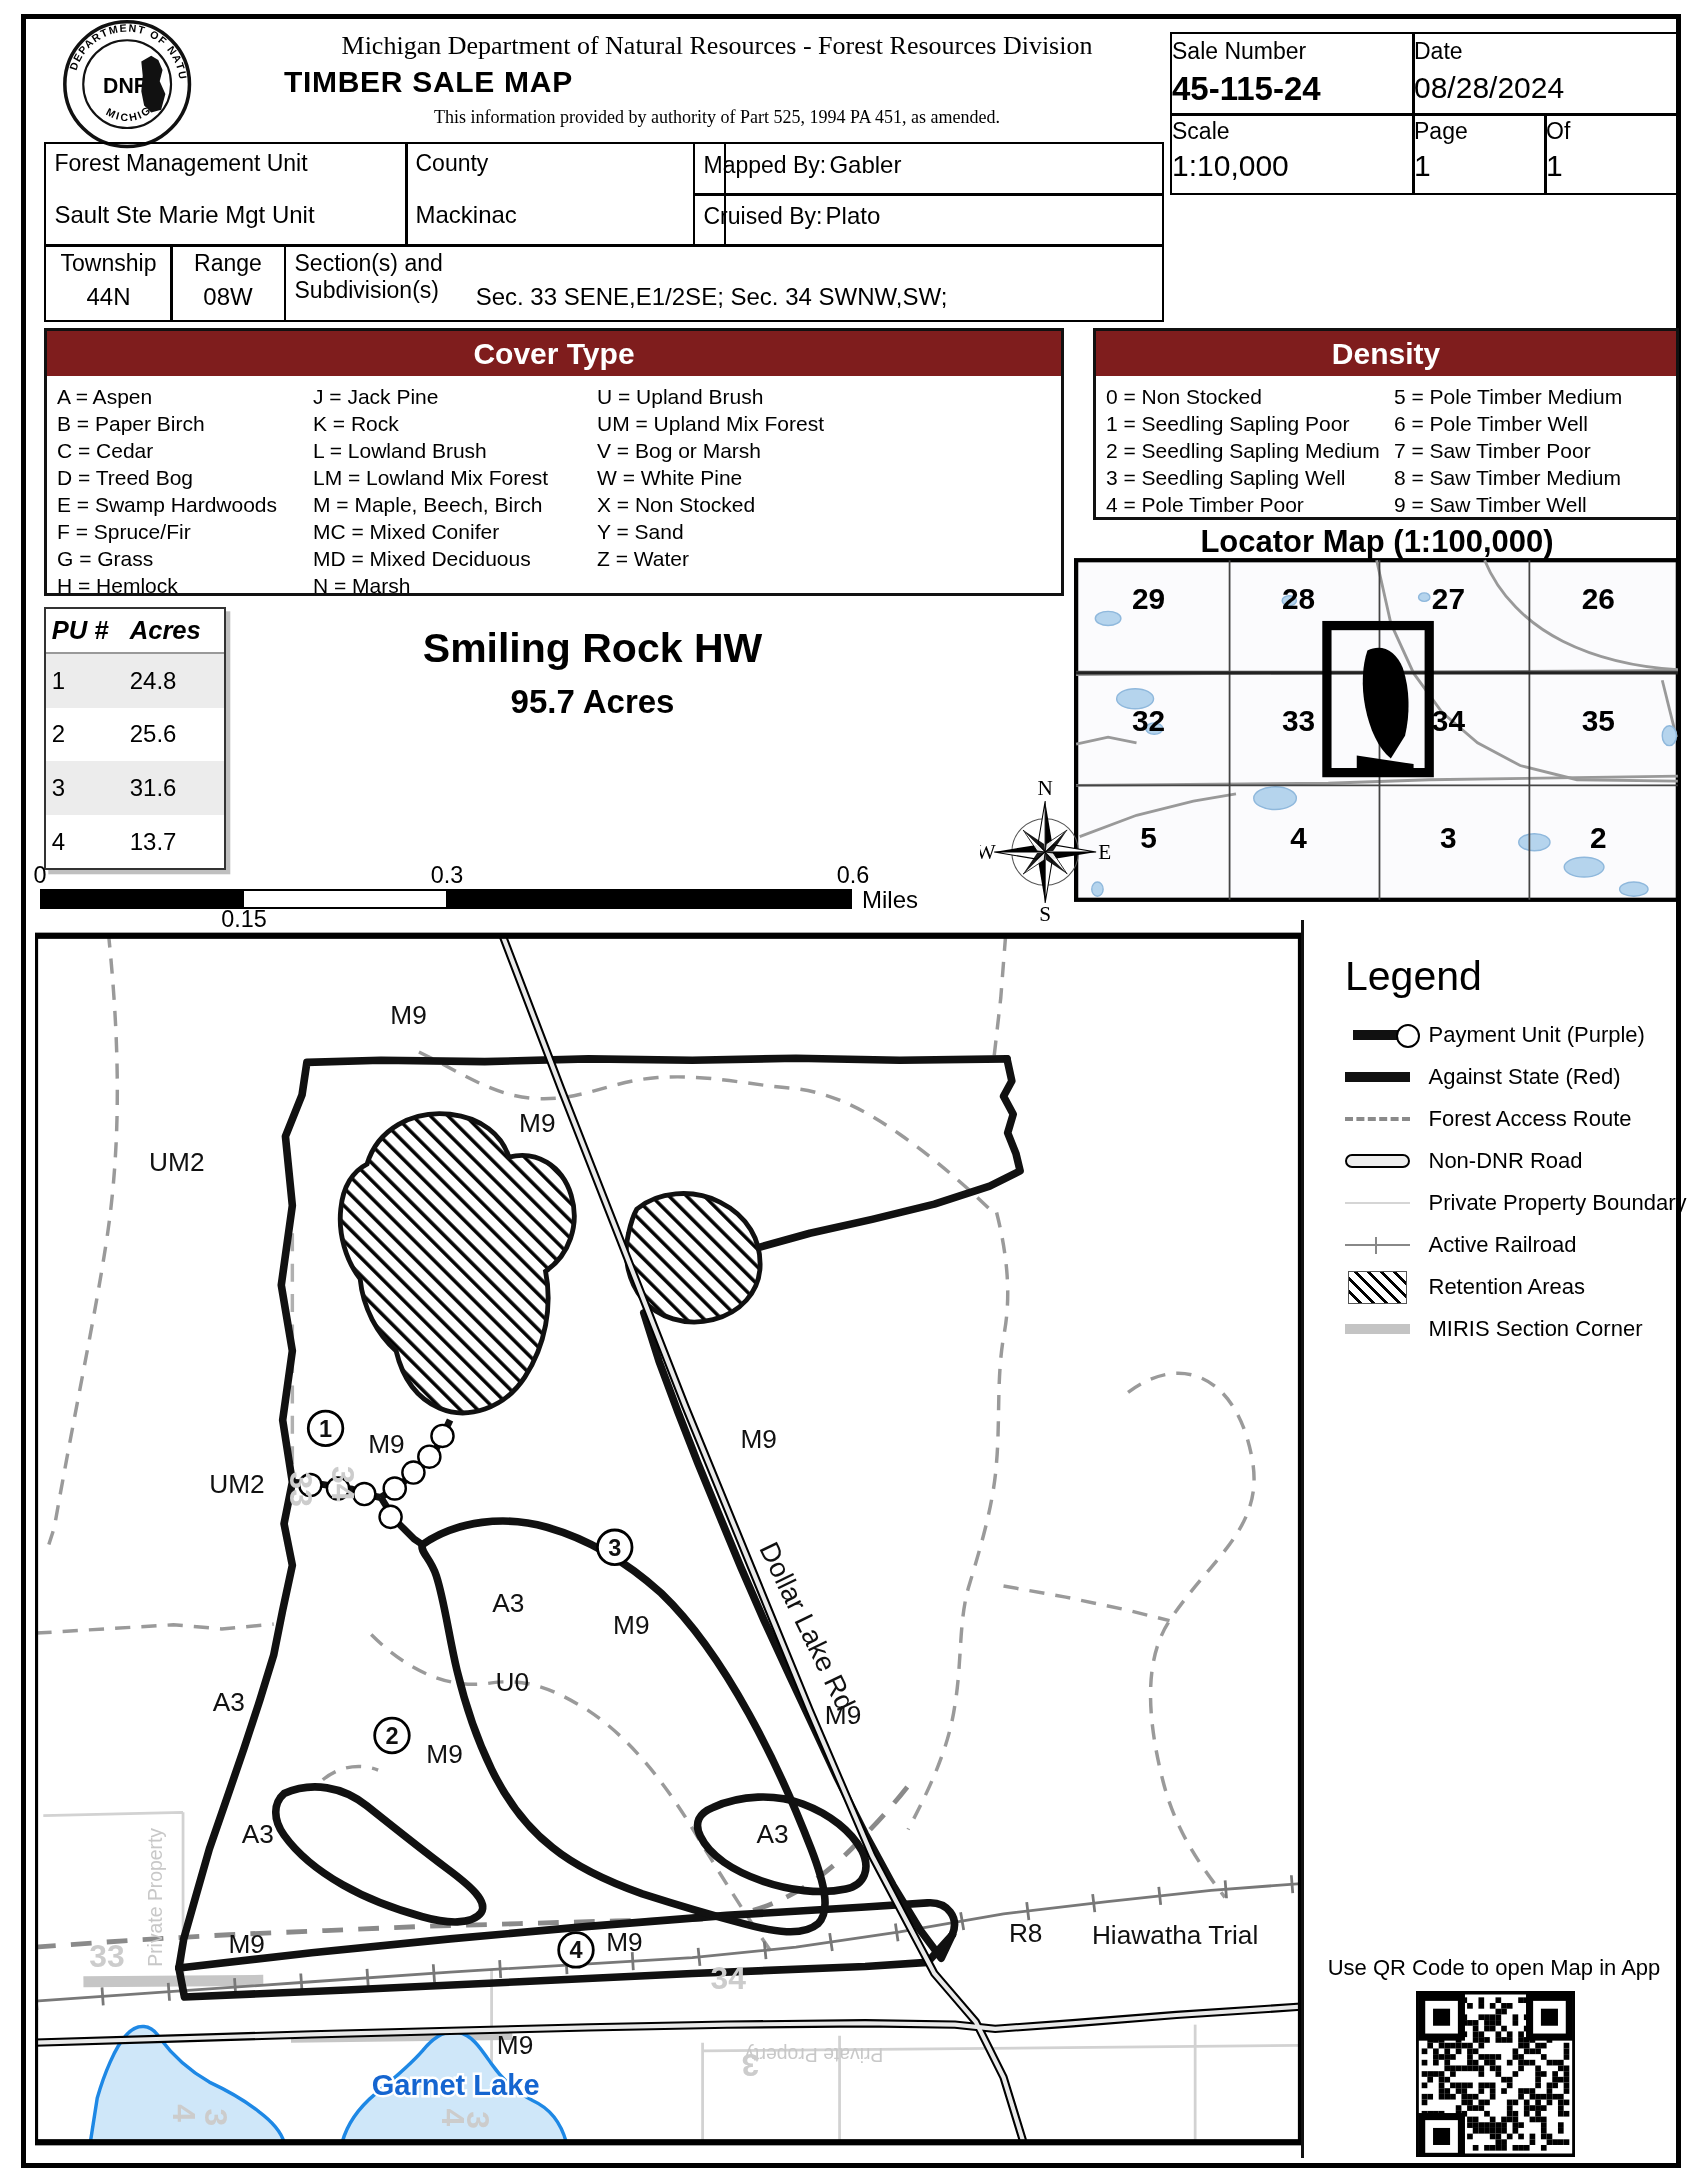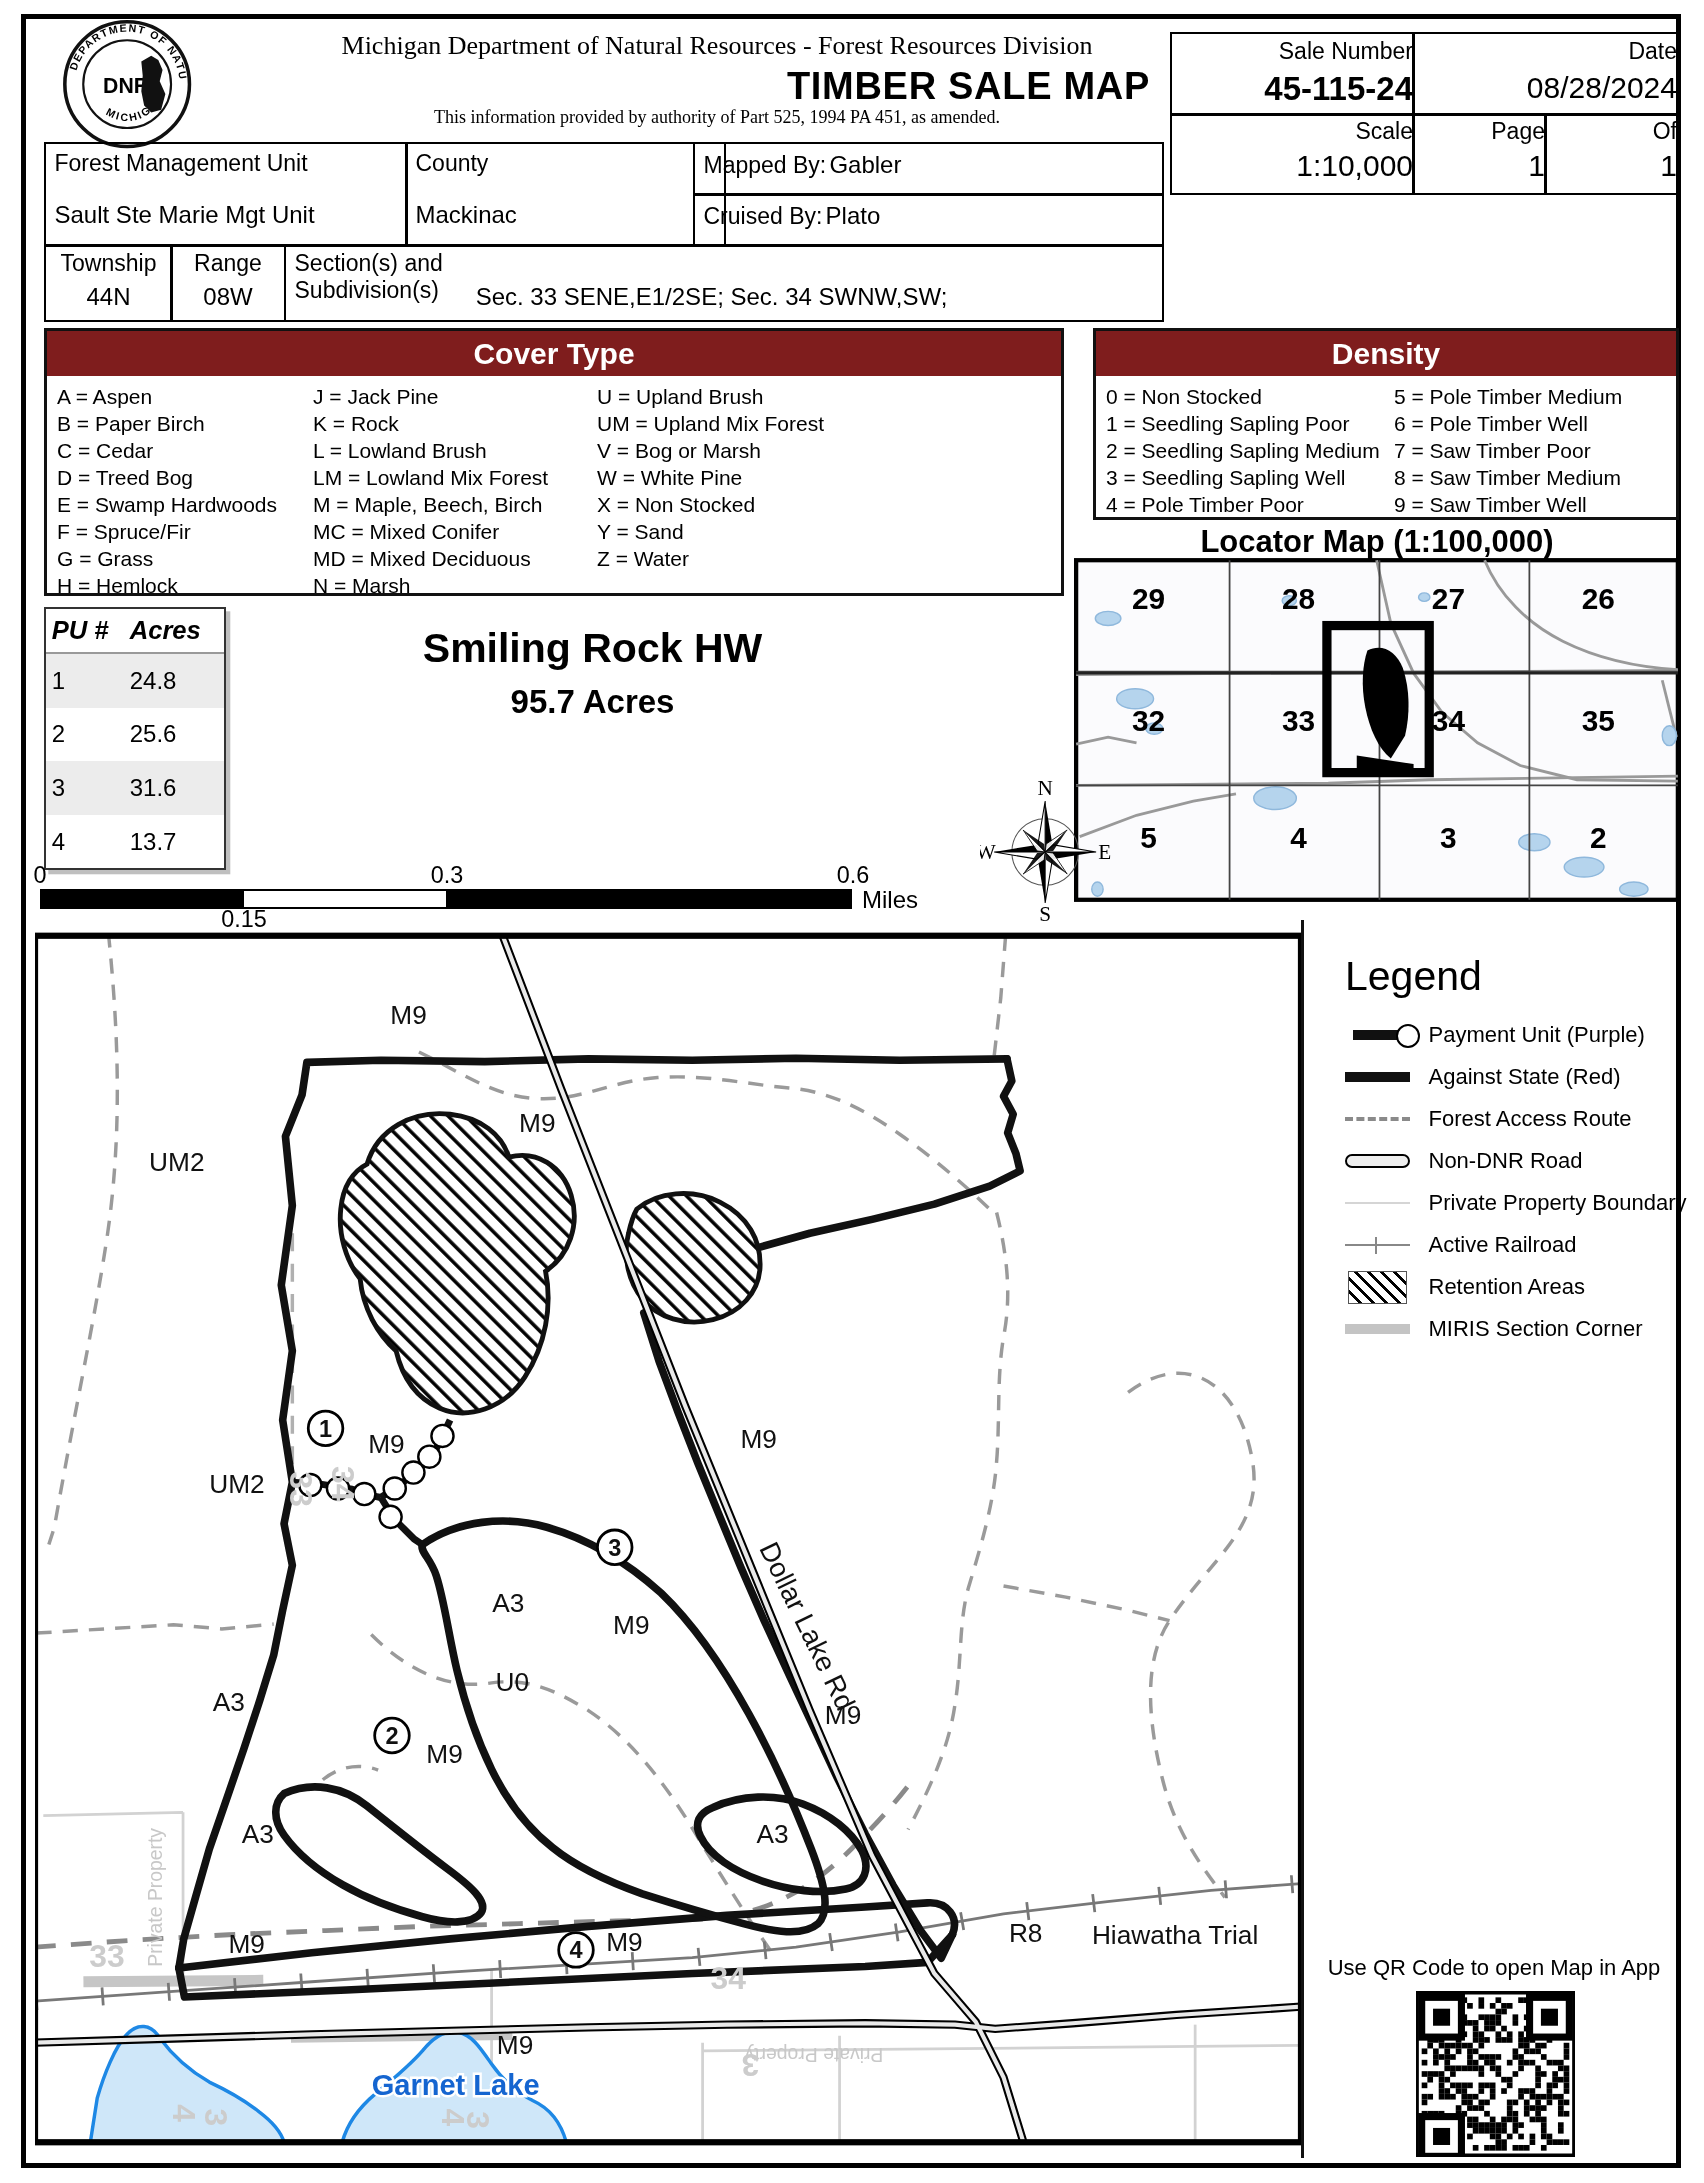--- a/index.html
+++ b/index.html
@@ -1,29 +1,29 @@
 <!DOCTYPE html>
 <html style="font-size:11.4px"><head>
 <meta charset="utf-8">
 <style>
   html,body{margin:0;padding:0;background:#fff;width:1704px;height:2183px;position:relative;
     font-family:"Liberation Sans",sans-serif;color:#000;}
   .abs{position:absolute;}
   .frame{left:21px;top:14px;width:1650px;height:2144px;border:5.7px solid #000;}
   
   .hline1{left:284px;top:31px;width:866px;text-align:center;font-family:"Liberation Serif",serif;font-size:26px;}
-  .htitle{left:284px;top:65px;width:866px;text-align:right;font-weight:bold;font-size:38px;letter-spacing:0.7px;}
+  .htitle{left:284px;top:65px;width:866px;text-align:left;font-weight:bold;font-size:30px;letter-spacing:0.7px;}
   .hline3{left:284px;top:107px;width:866px;text-align:center;font-family:"Liberation Serif",serif;font-size:18px;}
   
   .cell{position:absolute;border:2.8px solid #000;box-sizing:border-box;}
   .lbl{font-size:23px;}
   .val{font-size:24px;}
   
   .sale-tbl{left:1170px;top:32px;width:509px;height:163px;}
-  .sale-tbl .c{position:absolute;border:2.8px solid #000;box-sizing:border-box;text-align:right;}
+  .sale-tbl .c{position:absolute;border:2.8px solid #000;box-sizing:border-box;text-align:left;}
   
   .panel{position:absolute;border:3.6px solid #111;box-sizing:border-box;background:#fff;}
   .panel .bar{background:#7f1d1d;color:#fff;text-align:center;font-weight:bold;font-size:30px;padding:5.7px 0;}
   .cols{display:flex;padding:7px 10px 4.3px 10px;}
   .cols ul{list-style:none;margin:0;padding:0;}
   .cols li{font-size:21px;line-height:27px;white-space:nowrap;}
   
   .pu{left:44px;top:607px;width:178px;border:2.8px solid #333;box-shadow:4.3px 4.3px 0 rgba(0,0,0,.25);background:#fff;}
   .pu .hd{display:flex;font-weight:bold;font-size:25.6px;border-bottom:2.8px solid #999;padding:7px 5.7px;font-style:italic;}
   .pu .row{display:flex;font-size:24px;padding:12.8px 5.7px;}

